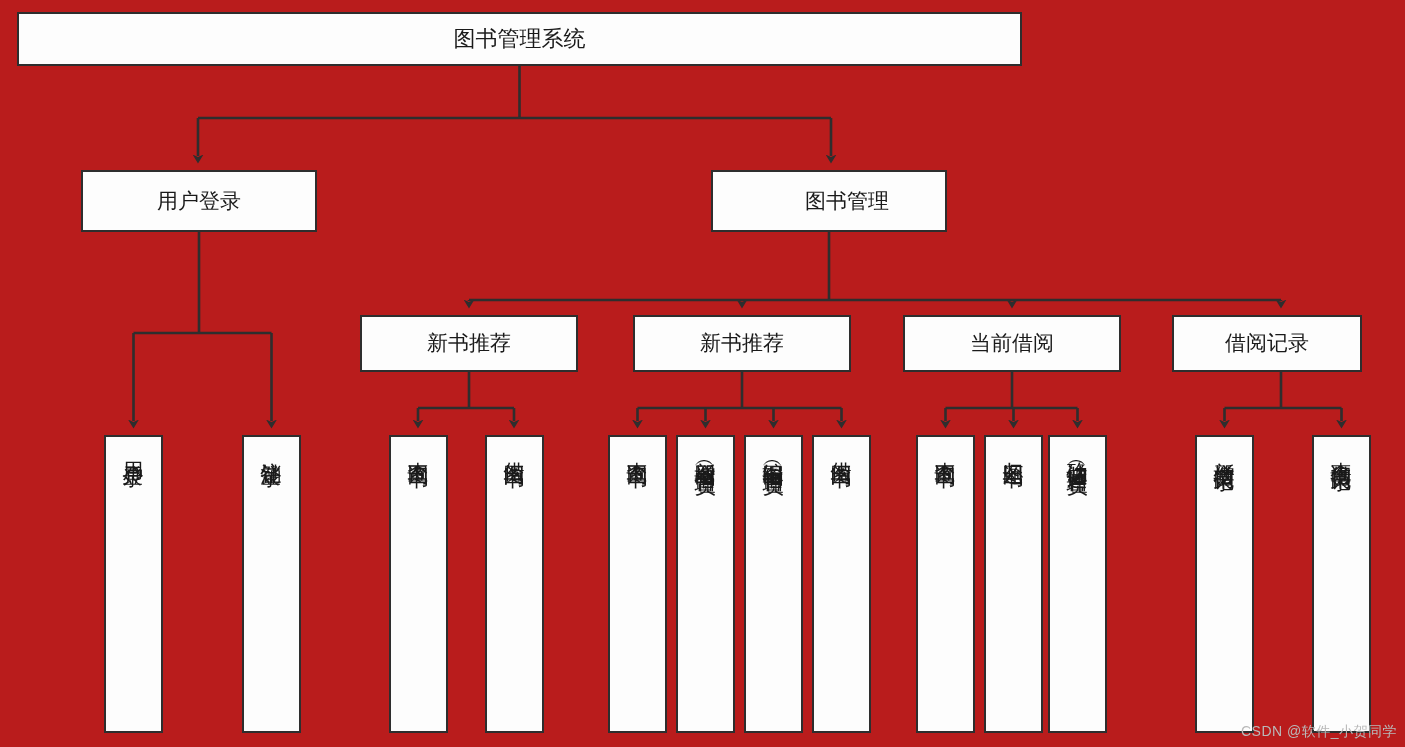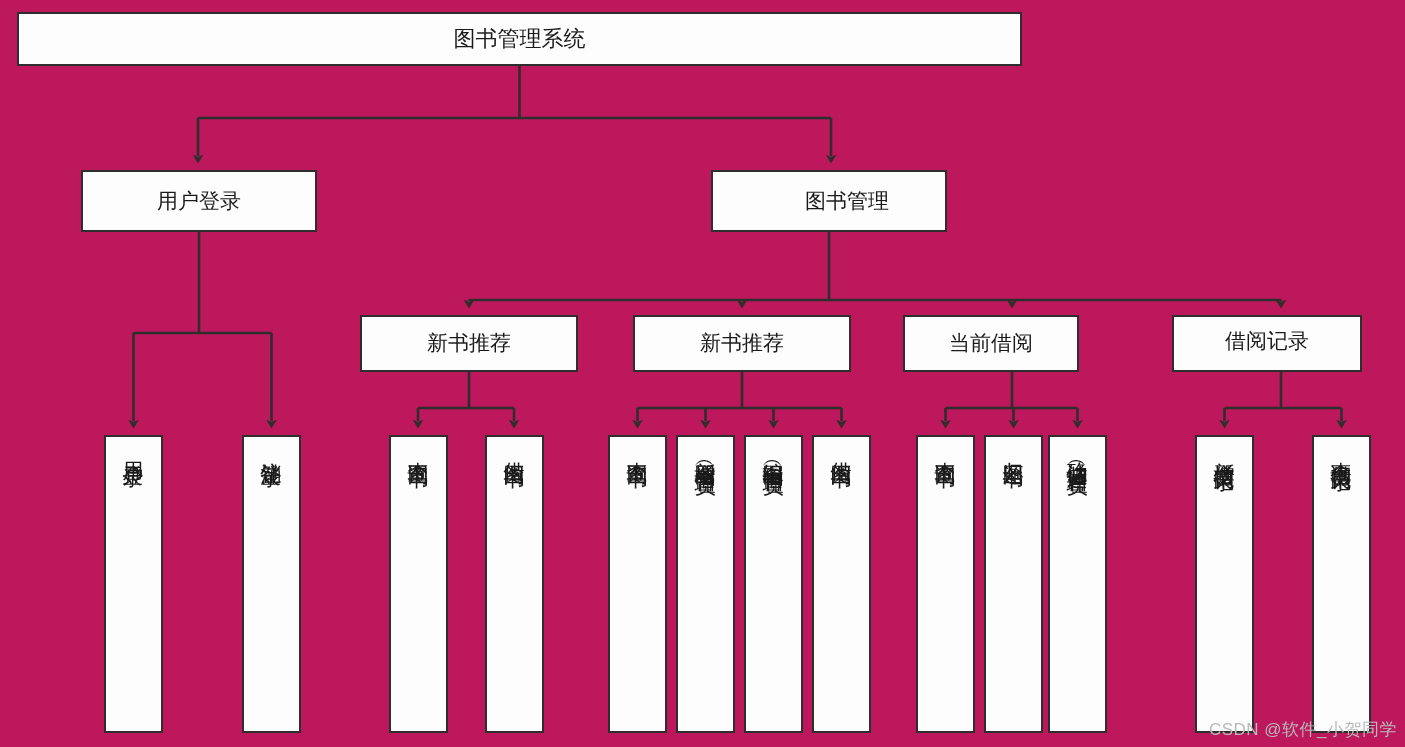--- a/index.html
+++ b/index.html
@@ -4,21 +4,21 @@
 <style>
   html, body {
     margin: 0;
     padding: 0;
     background: #ffffff;
   }
   #canvas {
     position: relative;
     width: 1405px;
     height: 747px;
-    background: #be185d;
+    background: #b91c1c;
     font-family: "Liberation Sans", "DejaVu Sans", sans-serif;
     overflow: hidden;
   }
   #edges {
     position: absolute;
     left: 0;
     top: 0;
     width: 1405px;
     height: 747px;
     pointer-events: none;
@@ -57,21 +57,21 @@
     text-orientation: upright;
     font-size: 21px;
     letter-spacing: 2px;
     line-height: 1;
     white-space: nowrap;
   }
   .watermark {
     position: absolute;
     right: 8px;
     bottom: 6px;
-    font-size: 17px;
+    font-size: 14px;
     color: #b9b9b9;
     letter-spacing: 0.5px;
     white-space: nowrap;
   }
 </style>
 </head>
 <body>
 
 <div id="canvas">
 
@@ -140,25 +140,25 @@
   </div>
 
   <div class="node horiz" style="left:360px; top:315px; width:218px; height:57px;align-items:center;">
     <span class="node-label">新书推荐</span>
   </div>
 
   <div class="node horiz" style="left:633px; top:315px; width:218px; height:57px;">
     <span class="node-label">新书推荐</span>
   </div>
 
-  <div class="node horiz" style="left:903px; top:315px; width:176px; height:57px;">
+  <div class="node horiz" style="left:903px; top:315px; width:218px; height:57px;">
     <span class="node-label">当前借阅</span>
   </div>
 
-  <div class="node horiz" style="left:1172px; top:315px; width:190px; height:57px;font-family:Liberation Mono, monospace;">
+  <div class="node horiz" style="left:1172px; top:315px; width:190px; height:57px;">
     <span class="node-label">借阅记录</span>
   </div>
 
   <div class="node vert" style="left:104px; top:435px; width:59px; height:298px;">
     <span class="node-label">用户登录</span>
   </div>
 
   <div class="node vert" style="left:242px; top:435px; width:59px; height:298px;">
     <span class="node-label">注销登录</span>
   </div>

